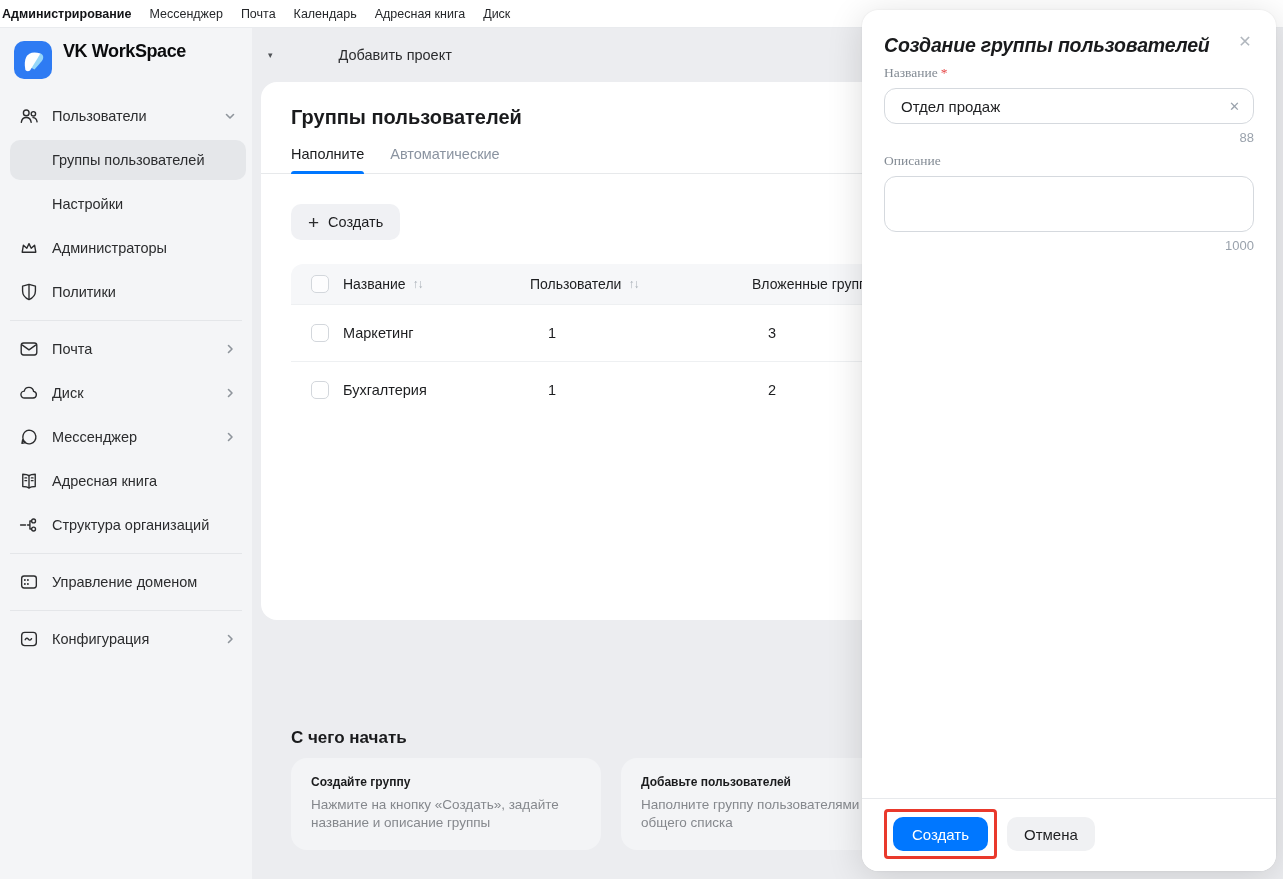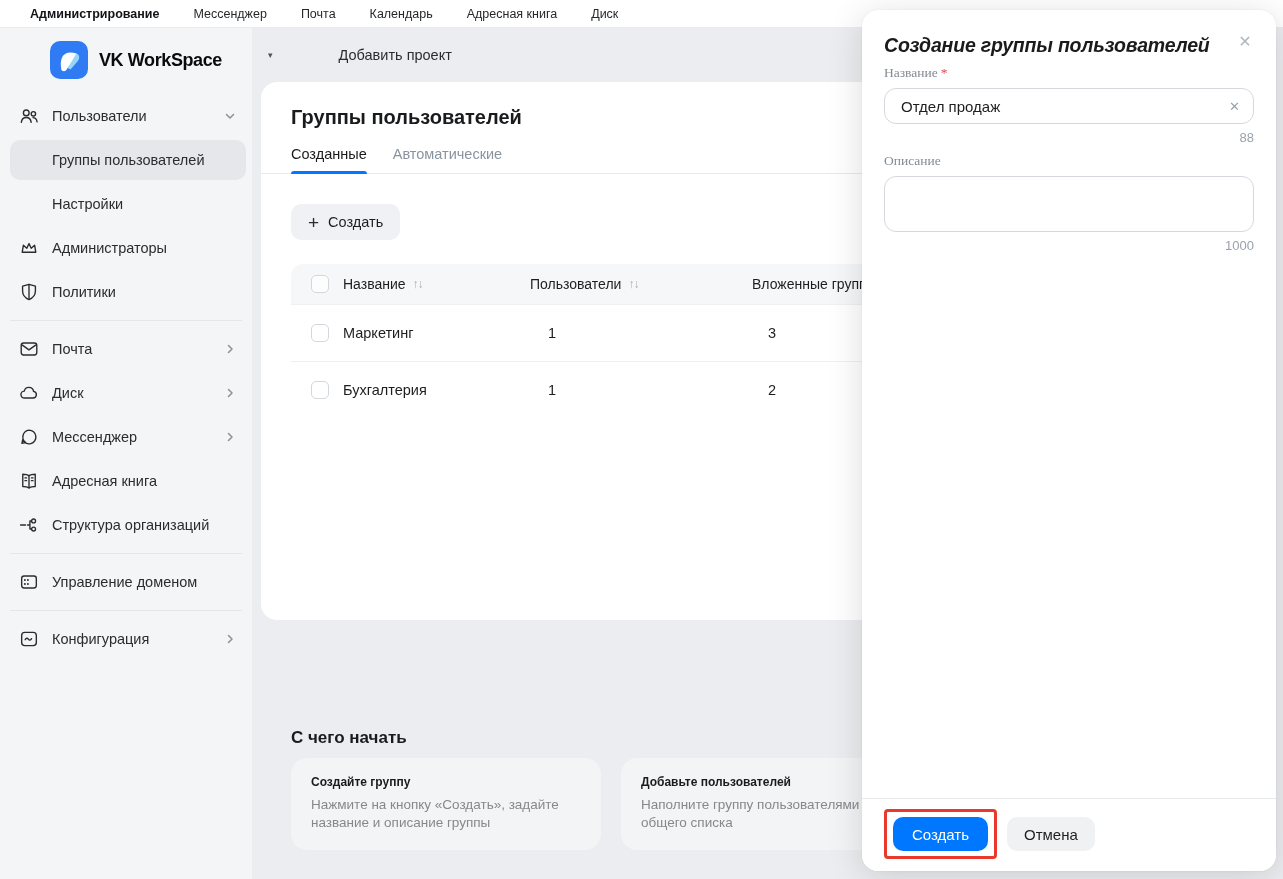--- a/index.html
+++ b/index.html
@@ -5,27 +5,27 @@
   * { margin:0; padding:0; box-sizing:border-box; }
   html,body { width:1283px; height:879px; }
   body {
     position:relative; overflow:hidden;
     background:#ecedf0;
     font-family:"Liberation Sans","DejaVu Sans",sans-serif;
     color:#1d1e20;
   }
   
   .topnav { position:absolute; top:0; left:0; width:100%; height:28px; background:#fff;
-    border-bottom:1px solid #e9ebee; display:flex; align-items:center; gap:34px;
-    padding-left:30px; font-size:12.5px; color:#26282b; z-index:1; }
+    border-bottom:1px solid #e9ebee; display:flex; align-items:center; gap:18px;
+    padding-left:2px; font-size:12.5px; color:#26282b; z-index:1; }
   .topnav .tn-item { cursor:pointer; white-space:nowrap; }
   .topnav .tn-item.active { font-weight:700; color:#121316; }
   
   .sidebar { position:absolute; top:28px; left:0; bottom:0; width:252px; background:#f4f5f7; z-index:1; }
-  .brand { display:flex; align-items:center; gap:11px; padding:13px 14px 11px;margin-left:36px; }
+  .brand { display:flex; gap:11px; padding:13px 14px 11px; }
   .brand-logo { width:38px; height:38px; flex:none; }
   .brand-name { font-size:18px; font-weight:700; letter-spacing:-0.4px; color:#0a0b0d; }
   .nav { padding-top:4px; }
   .nav-item { height:44px; display:flex; align-items:center; gap:12px; padding:0 16px 0 18px;
     font-size:14.5px; color:#2b2c2e; cursor:pointer; }
   .nav-item .nicon { width:22px; height:22px; flex:none; display:flex; align-items:center; justify-content:center; }
   .nav-item .chev { margin-left:auto; display:flex; }
   .nav-sub { height:44px; padding:2px 6px 2px 10px; display:flex; cursor:pointer; }
   .nav-sub .pill { flex:1; border-radius:10px; display:flex; align-items:center; padding-left:42px;
     font-size:14.5px; color:#2b2c2e; }
@@ -257,21 +257,21 @@
 <div class="main">
   <div class="main-header">
     <span class="proj-caret">▾</span>
     <span class="add-project">Добавить проект</span>
   </div>
 
   <div class="content-card">
     <div class="page-title">Группы пользователей</div>
 
     <div class="tabs">
-      <div class="tab active">Созданные</div>
+      <div class="tab active">Наполните</div>
       <div class="tab">Автоматические</div>
     </div>
 
     <button class="btn-create">
       <span class="plus">+</span>
       <span>Создать</span>
     </button>
 
     <div class="table">
       <div class="thead">

